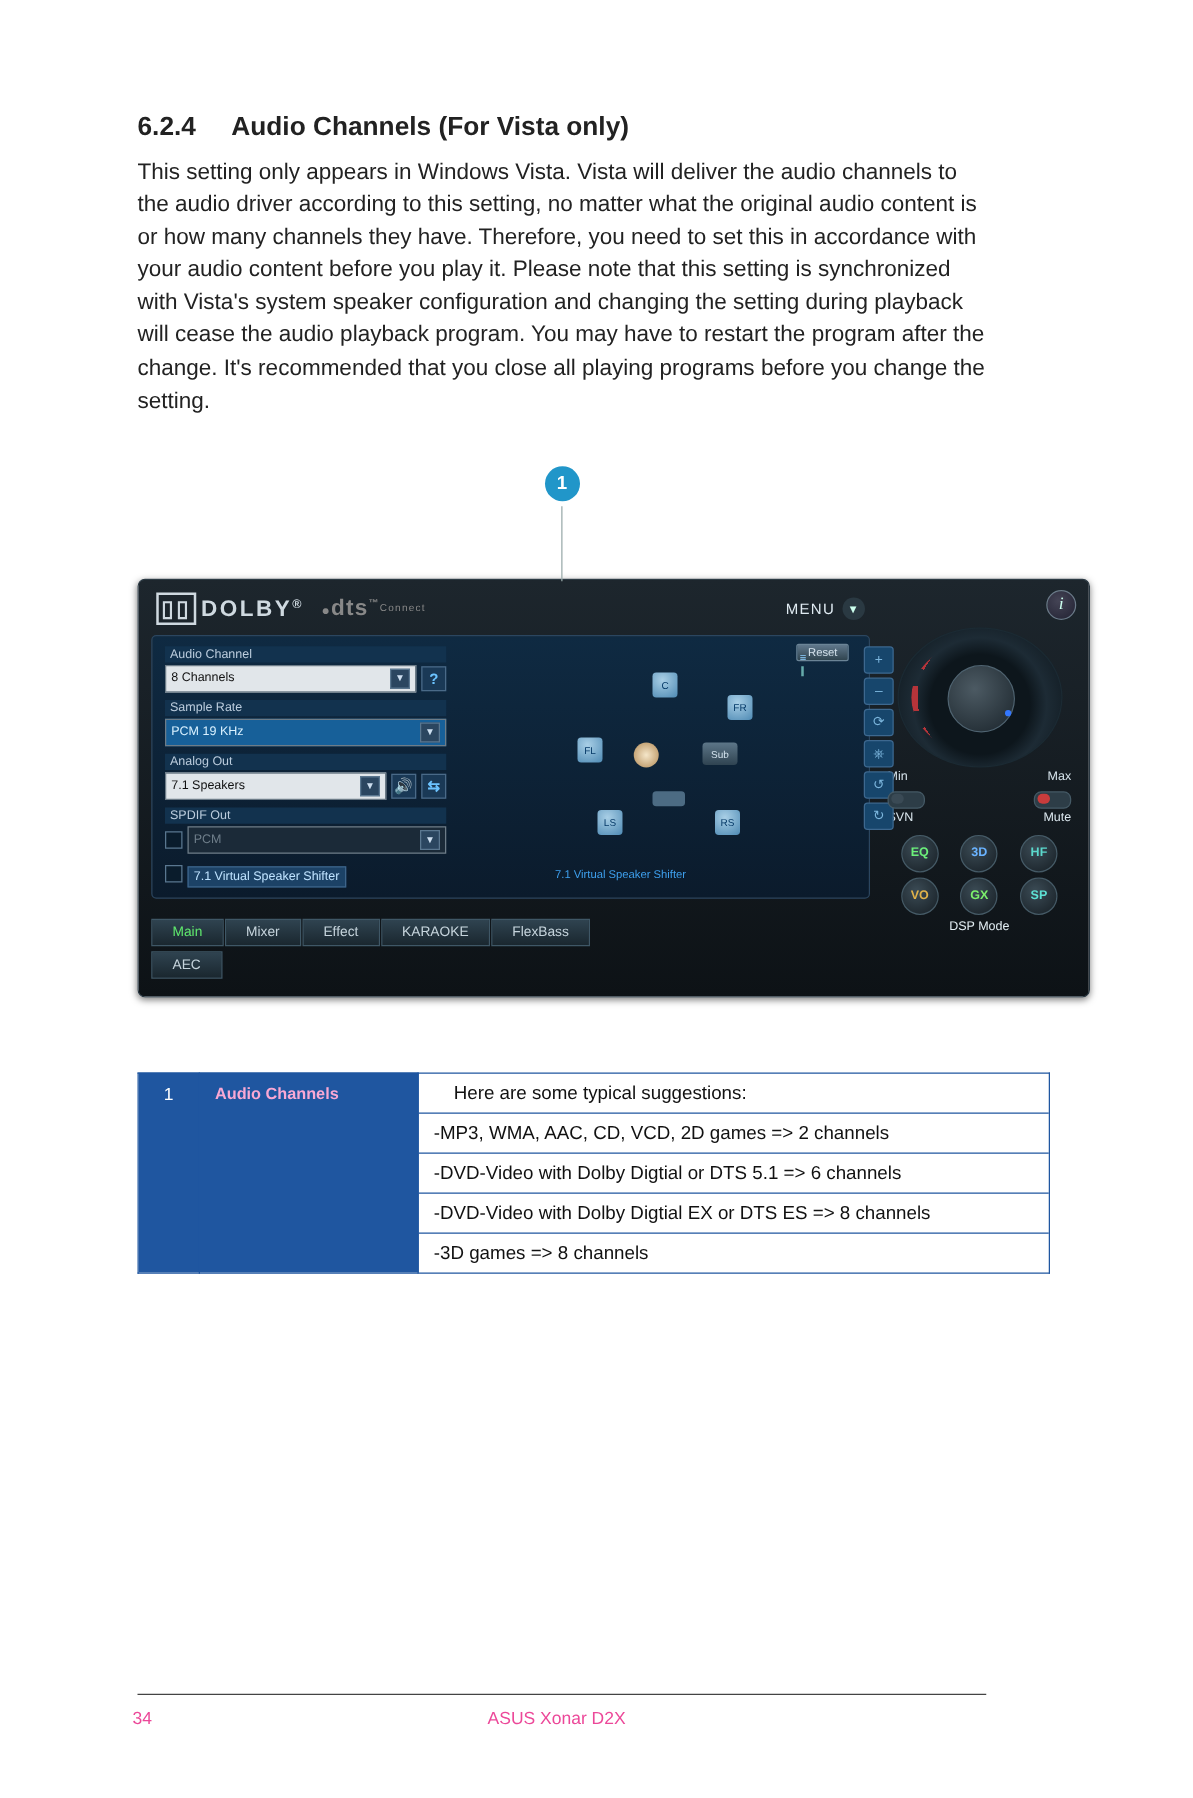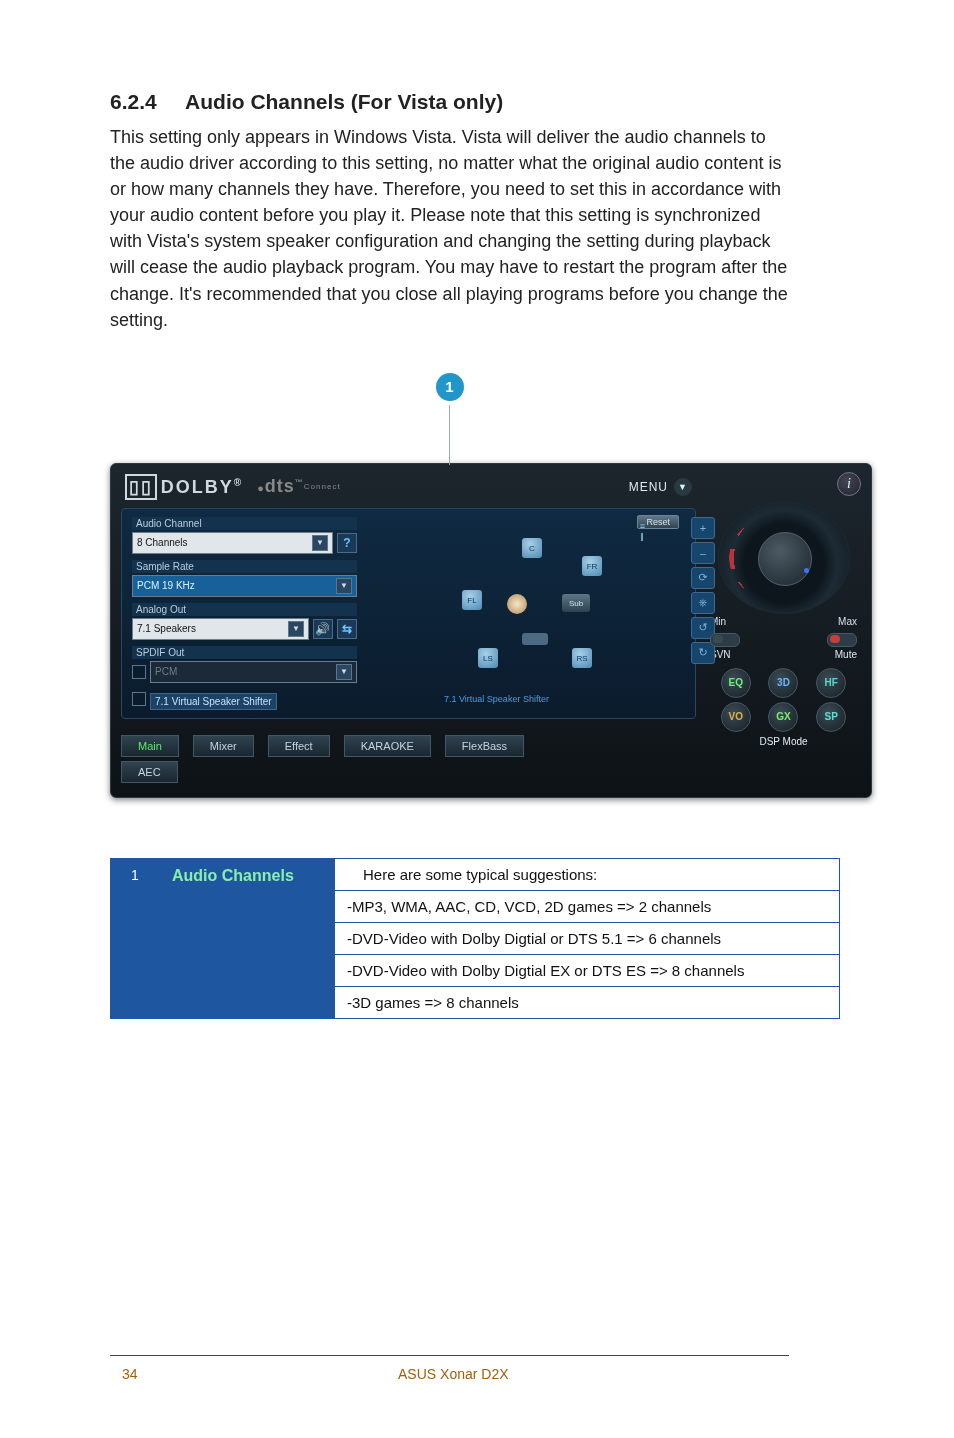--- a/index.html
+++ b/index.html
@@ -216,21 +216,21 @@
     border:1px solid #3d688f; border-radius:3px;
     display:flex; align-items:center; justify-content:center;
     color:#7cb6dd; font-size:11px;
   }
   .slider-row {
     position:absolute; top:4px; right:40px;
     display:flex; flex-direction:column; align-items:center; gap:2px;
   }
   .slider-track-v { width:2px; height:8px; background:#6aa; }
 
-  .tabs { display:flex; gap:14px; margin-top:16px; flex-wrap:wrap;text-align:center;}
+  .tabs { display:flex; gap:1px; margin-top:16px; flex-wrap:wrap;text-align:center;}
   .tabs2 { margin-top:4px; }
   .tab {
     padding:4px 16px; font-size:11px;
     background:linear-gradient(#2f4350,#1a272f);
     border:1px solid #3f5766; color:#c6d4dc;
   }
   .tab.active { color:#5fe86d; }
 
   
   .gauge {
@@ -322,30 +322,30 @@
   .desc-table td {
     border: 1px solid #1f56a0;
     padding: 8px 12px;
     vertical-align: top;
     color: #111;
   }
   .desc-table td.no-col {
     background:#1f56a0; color:#fff; width:24px; text-align:center; font-size:14px;
   }
   .desc-table td.item-col {
-    background:#1f56a0; color:#86efac; width:150px; font-size:16px; font-weight:bold;
+    background:#1f56a0; color:#f9a8d4; width:150px; font-size:13px; font-weight:bold;
   }
   .desc-lines div { padding:7px 0; border-top:1px solid #1f56a0; }
   .desc-lines div:first-child { border-top:none; }
 
   .footer {
     position: absolute;
-    left: 122px; right: 90px; bottom: 56px;
+    left: 106px; right: 90px; bottom: 56px;
     display: flex; justify-content: space-between;
-    font-size: 14px; color:#a16207;align-items:center;
+    font-size: 14px; color:#ec4899;align-items:center;
   }
   .footer-line {
     position:absolute; left:110px; right:90px; bottom:82px;
     height:1px; background:#444;
   }
 </style>
 </head>
 <body>
 
 <div class="page">

